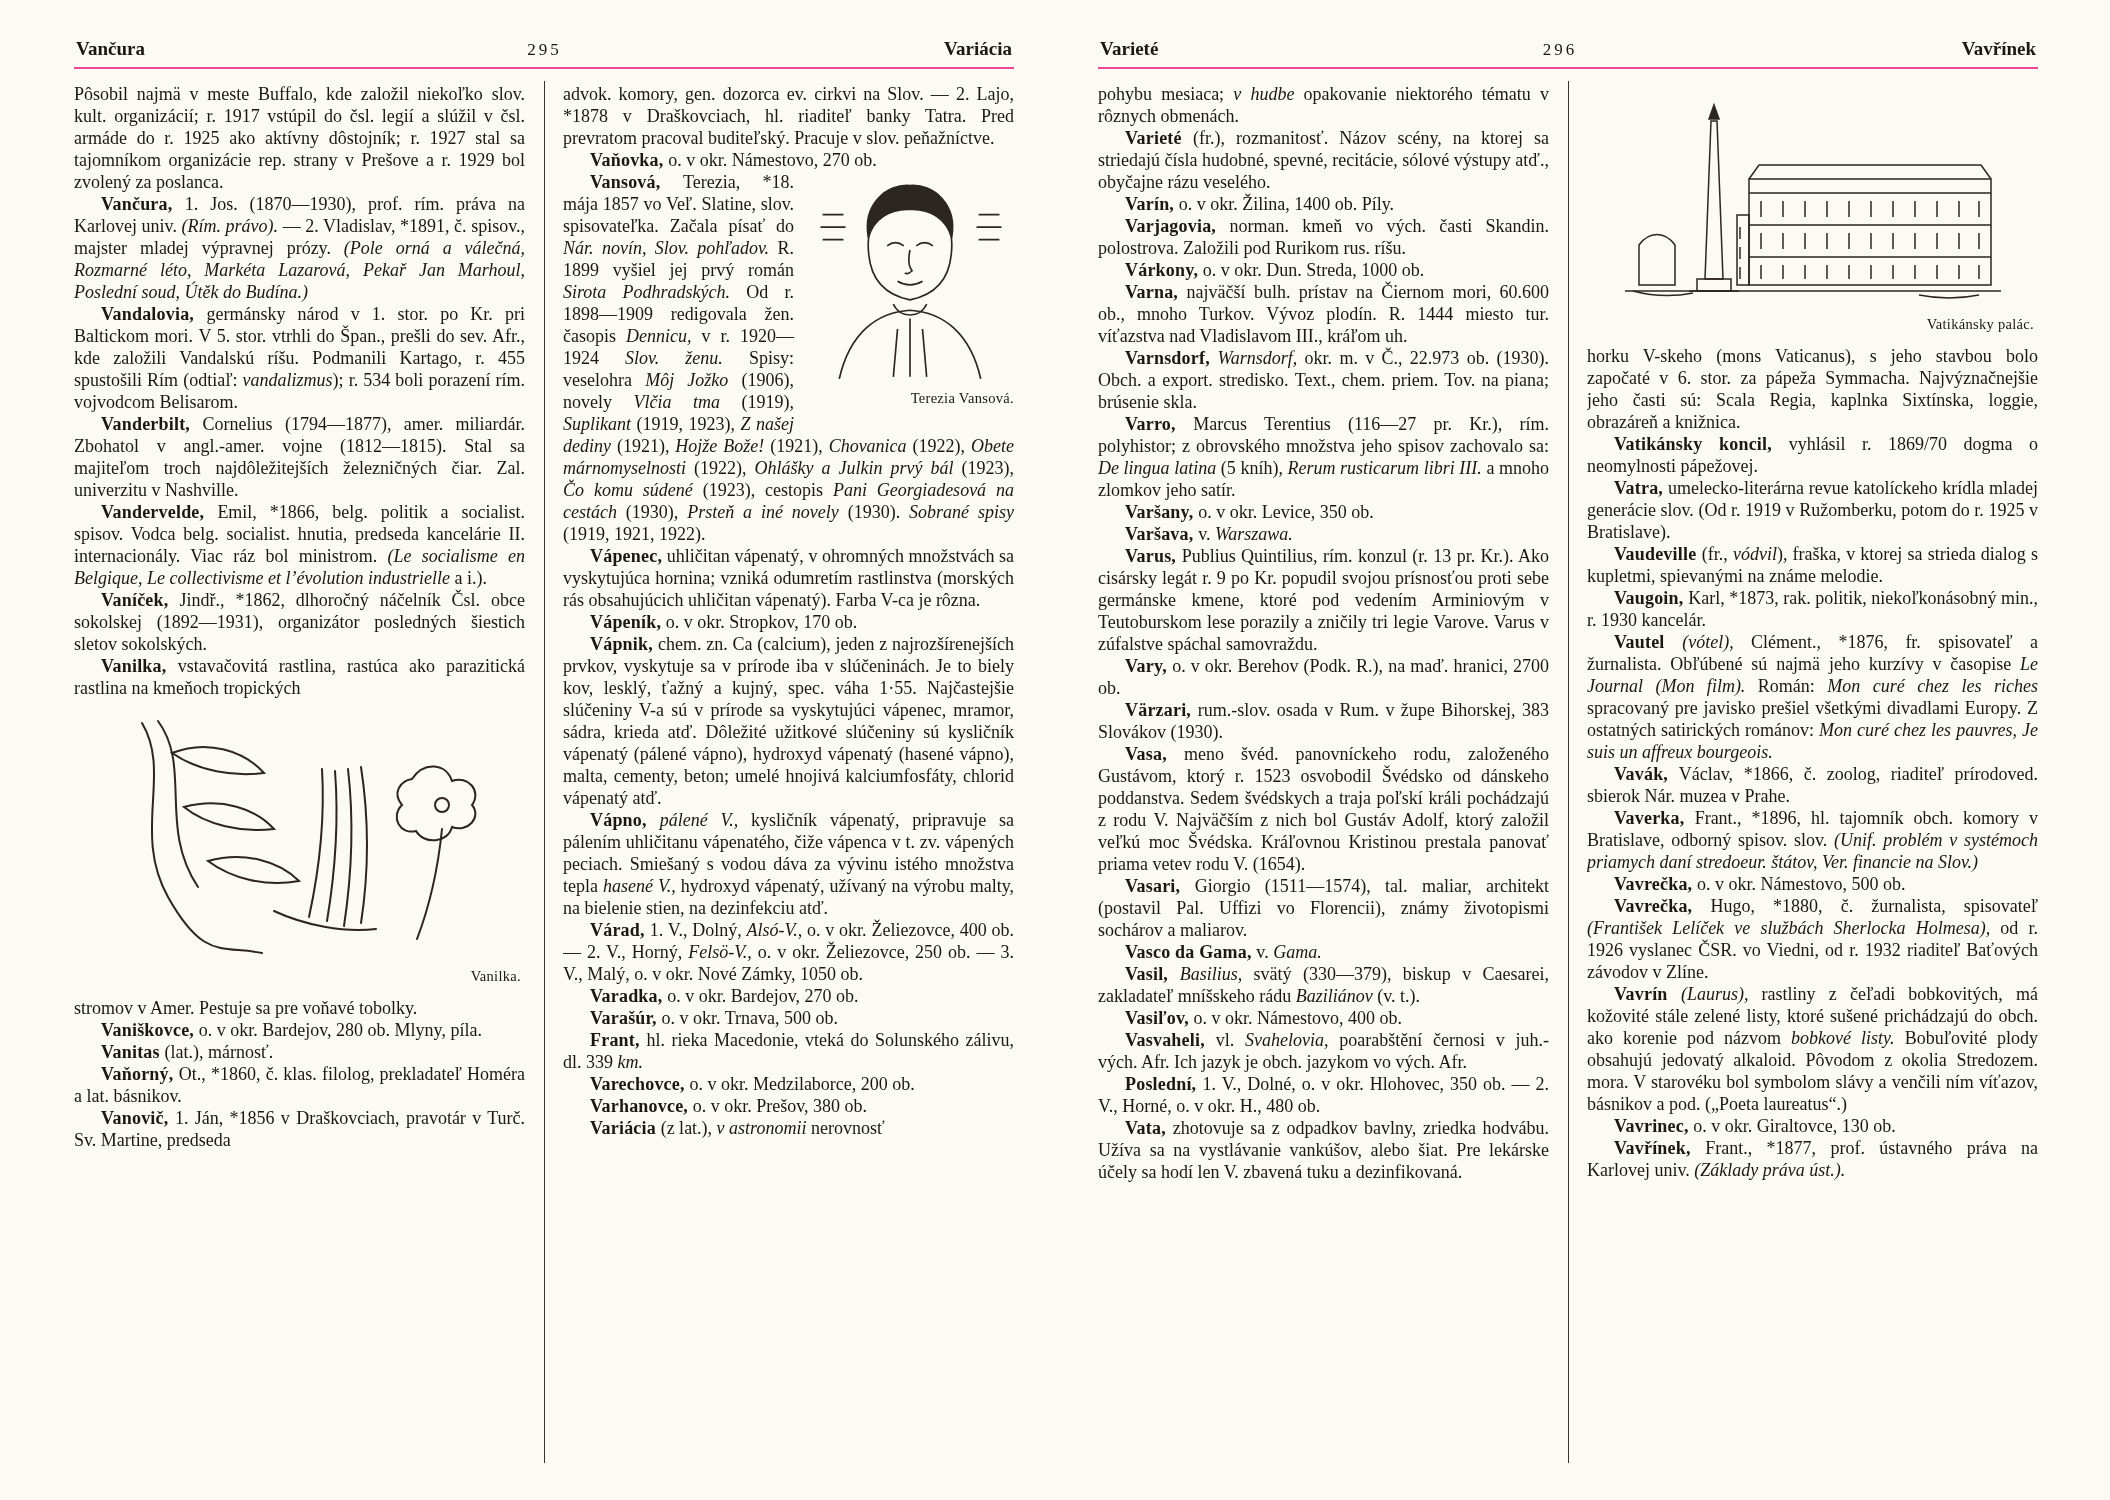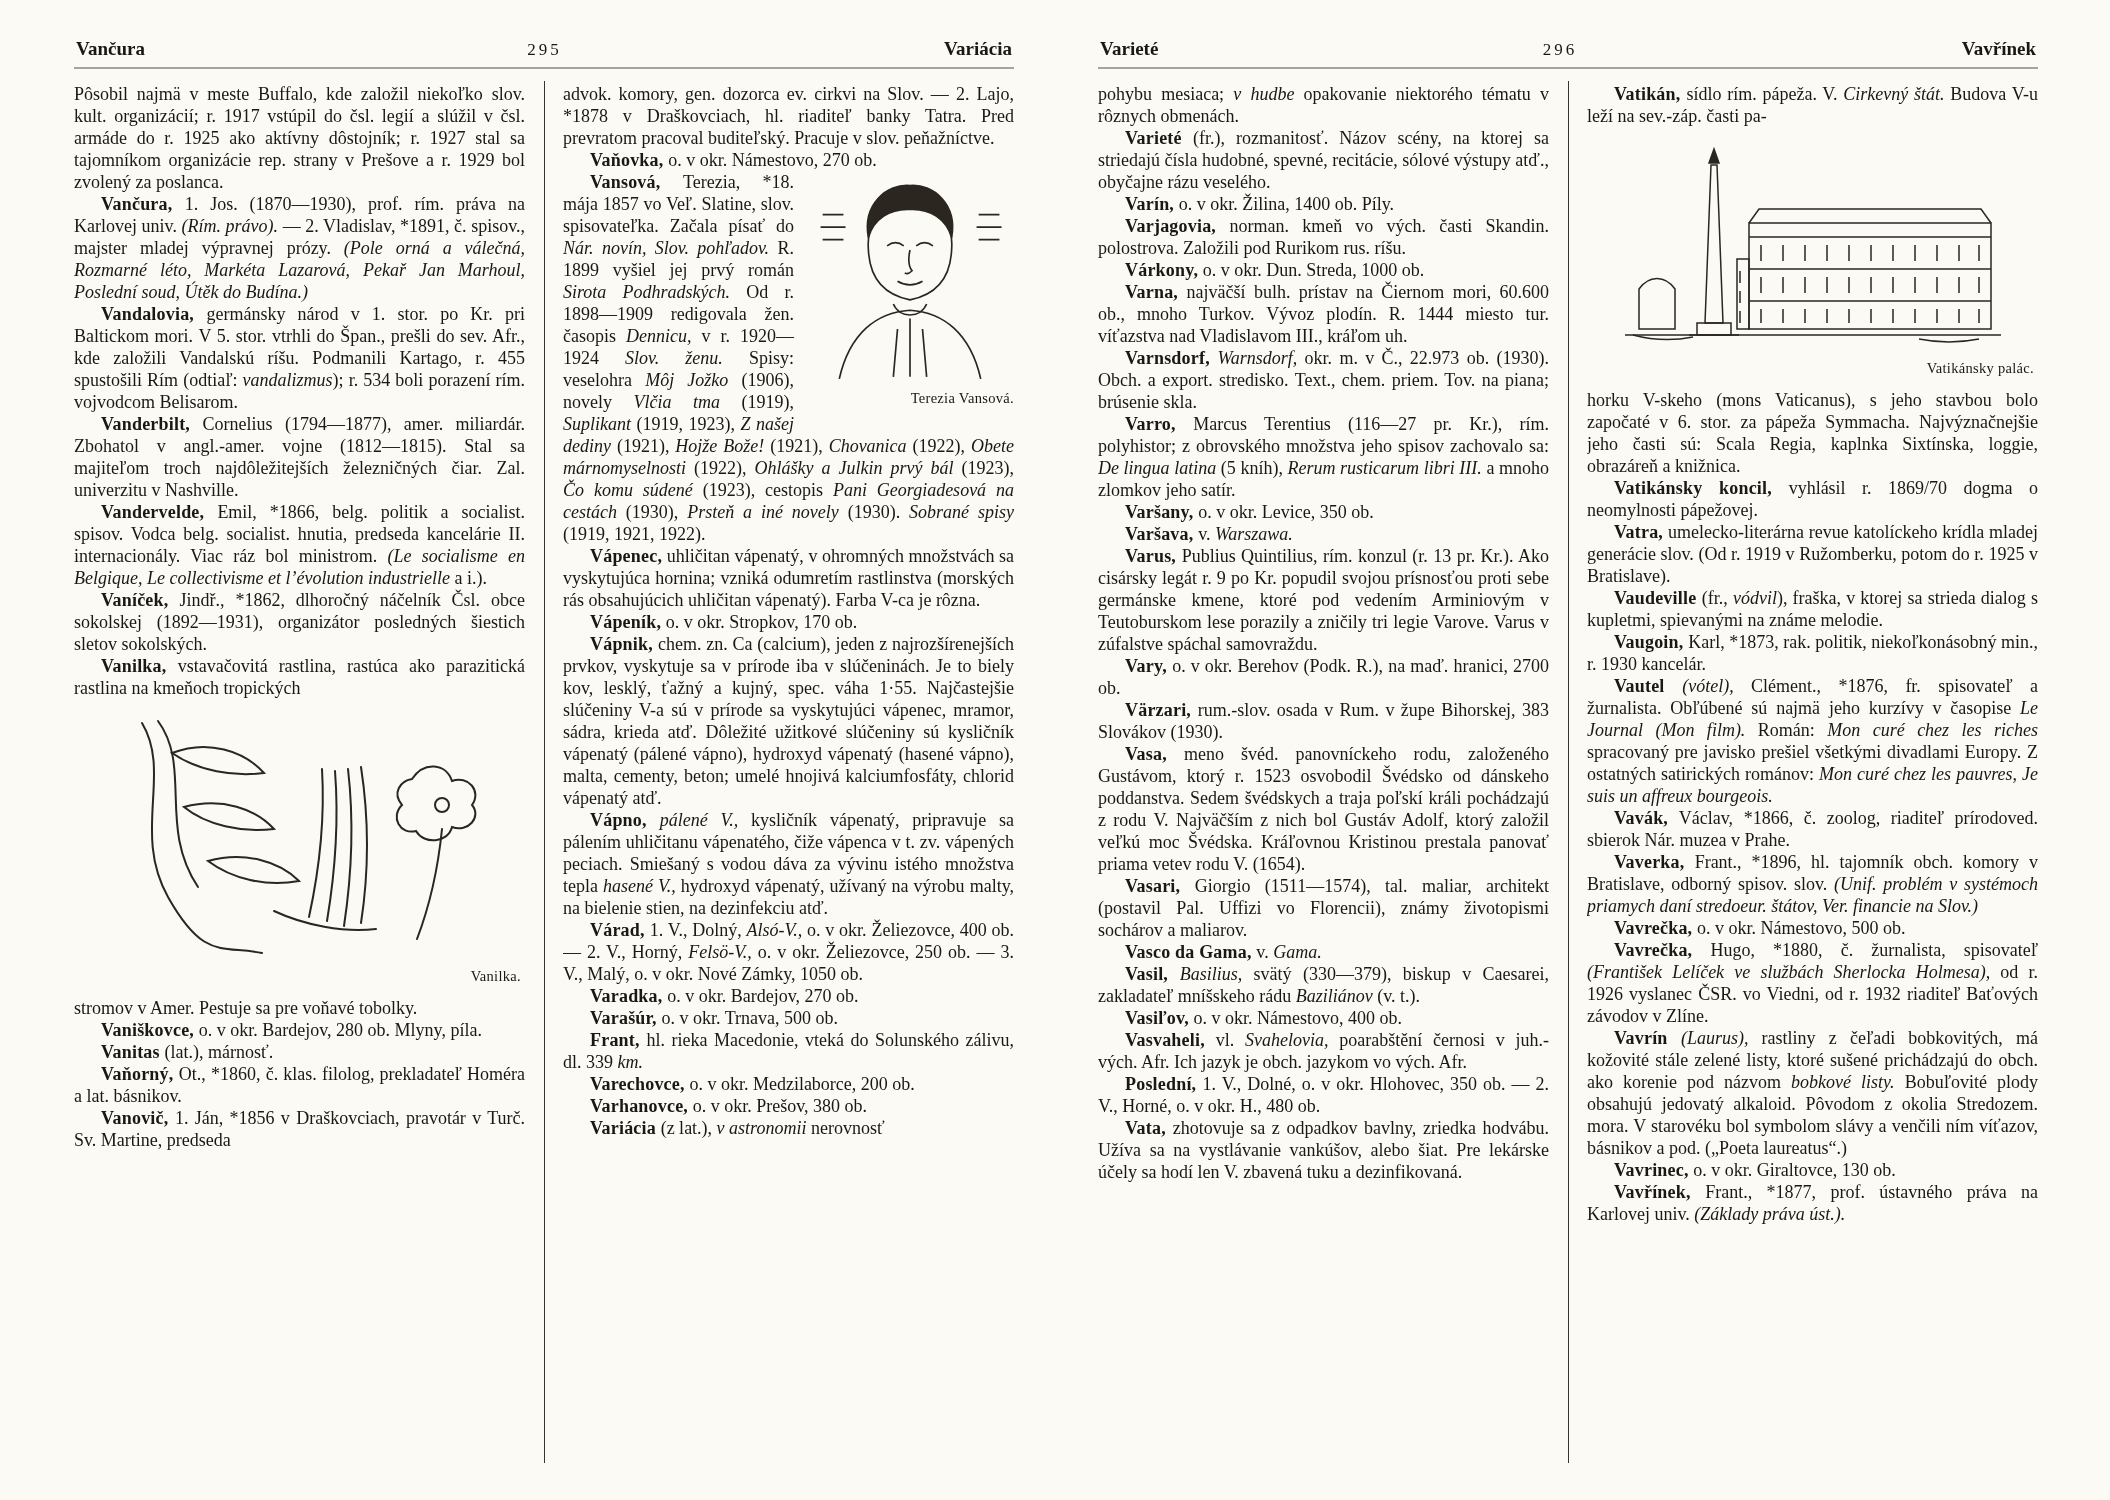--- a/index.html
+++ b/index.html
@@ -13,21 +13,21 @@
   }
   .spread { position: relative; width: 2110px; height: 1500px; }
   .page { position: absolute; top: 38px; width: 940px; }
   .page-left  { left: 74px; }
   .page-right { left: 1098px; }
 
   .running-head {
     display: flex; justify-content: space-between; align-items: baseline;
     font-weight: bold; font-size: 19px;
     padding: 0 2px 7px 2px;
-    border-bottom: 2px solid #a3a3a3;
+    border-bottom: 2px solid #ec4899;
   }
   .running-head .page-number {
     font-weight: normal; font-size: 17px; letter-spacing: 3px;
   }
 
   .columns {
     position: relative;
     display: flex; gap: 38px;
     padding-top: 14px;
     height: 1400px;
@@ -166,21 +166,20 @@
           <p class="entry"><b>Vasa, </b>meno švéd. panovníckeho rodu, založeného Gustávom, ktorý r. 1523 osvobodil Švédsko od dánskeho poddanstva. Sedem švédskych a traja poľskí králi pochádzajú z rodu V. Najväčším z nich bol Gustáv Adolf, ktorý založil veľkú moc Švédska. Kráľovnou Kristinou prestala panovať priama vetev rodu V. (1654).</p>
           <p class="entry"><b>Vasari, </b>Giorgio (1511—1574), tal. maliar, architekt (postavil Pal. Uffizi vo Florencii), známy životopismi sochárov a maliarov.</p>
           <p class="entry"><b>Vasco da Gama, </b>v. <i>Gama.</i></p>
           <p class="entry"><b>Vasil, </b><i>Basilius,</i> svätý (330—379), biskup v Caesarei, zakladateľ mníšskeho rádu <i>Baziliánov</i> (v. t.).</p>
           <p class="entry"><b>Vasiľov, </b>o. v okr. Námestovo, 400 ob.</p>
           <p class="entry"><b>Vasvaheli, </b>vl. <i>Svahelovia,</i> poarabštění černosi v juh.-vých. Afr. Ich jazyk je obch. jazykom vo vých. Afr.</p>
           <p class="entry"><b>Poslední, </b>1. V., Dolné, o. v okr. Hlohovec, 350 ob. — 2. V., Horné, o. v okr. H., 480 ob.</p>
           <p class="entry"><b>Vata, </b>zhotovuje sa z odpadkov bavlny, zriedka hodvábu. Užíva sa na vystlávanie vankúšov, alebo šiat. Pre lekárske účely sa hodí len V. zbavená tuku a dezinfikovaná.</p>
         </div>
       <div class="column">
-          <p class="entry"><b>Vatikán, </b>sídlo rím. pápeža. V. <i>Cirkevný štát.</i> Budova V-u leží na sev.-záp. časti pa-</p>
           <figure>
     <svg width="388" height="212" viewBox="0 0 388 212">
       <g fill="none" stroke="#2b2620" stroke-width="1.5">
         <path d="M6 196 H 382"></path>
         <path d="M90 24 L 95 10 L 100 24 Z" fill="#2b2620"></path>
         <path d="M86 184 L 92 26 L 98 26 L 104 184 Z"></path>
         <path d="M78 184 h 34 v 12 h -34 z"></path>
         <path d="M70 196 h 50"></path>
         <path d="M130 84 H 372 V 190 H 130 Z"></path>
         <path d="M130 98 H 372 M130 130 H 372 M130 162 H 372 M130 84 L 140 70 H 362 L 372 84"></path>

